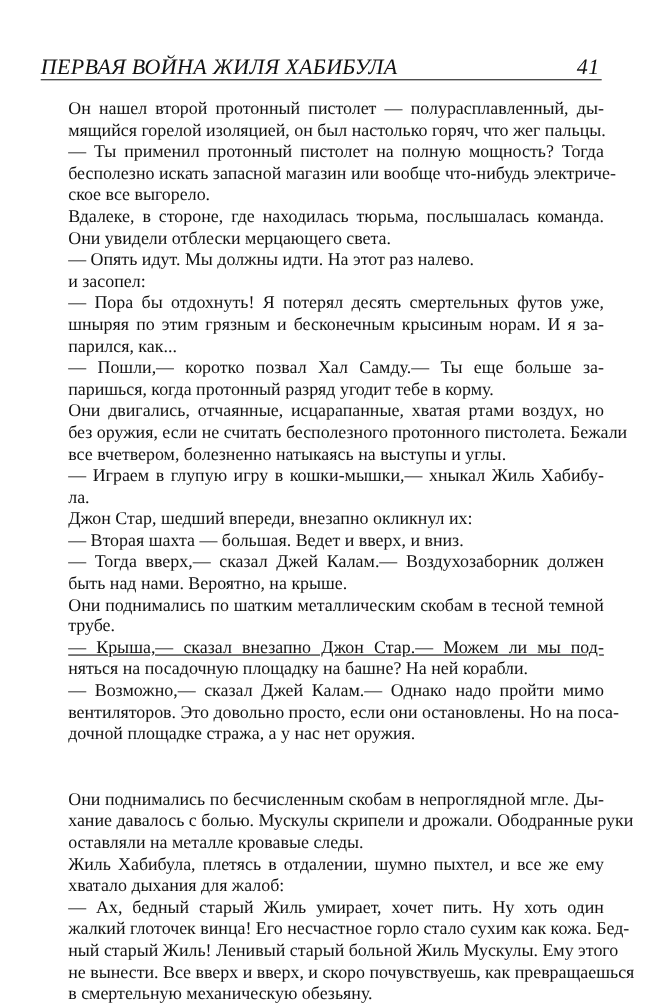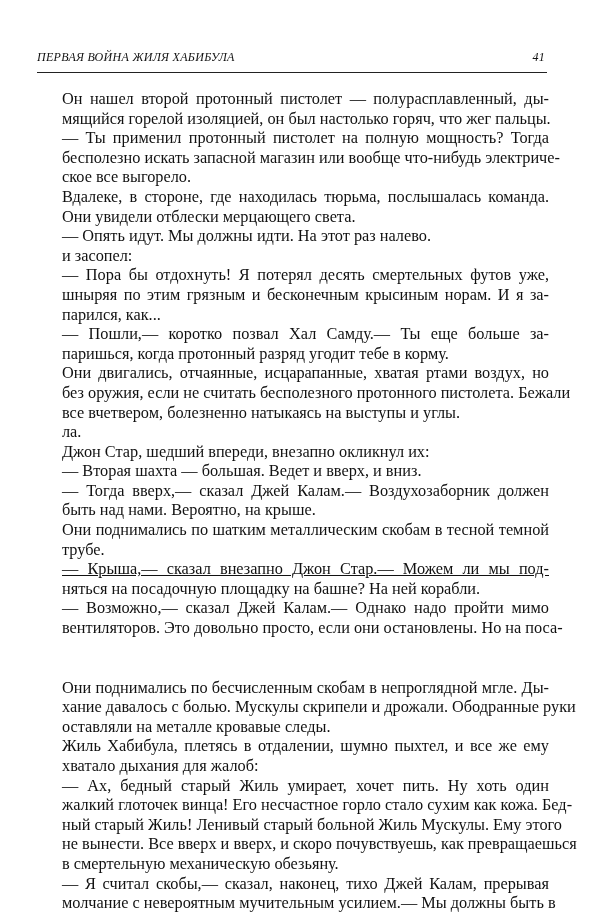--- a/index.html
+++ b/index.html
@@ -2,21 +2,21 @@
 <html><head>
 <meta charset="utf-8">
 <style>
   html, body { margin: 0; padding: 0; background: #ffffff; }
   body { width: 600px; height: 912px; position: relative; overflow: hidden; }
   .page { position: absolute; left: 0; top: 0; width: 600px; height: 912px; background: #fff; }
   .running-head {
     position: absolute; left: 37px; top: 48px; width: 510px; height: 24px;
     border-bottom: 1.5px solid #222;
     font-family: "Liberation Serif", serif; font-style: italic;
-    font-size: 12px; color: #111; letter-spacing: 0.3px;
+    font-size: 20px; color: #111; letter-spacing: 0.3px;
   }
   .running-head .title { position: absolute; left: 0; top: 2px; }
   .running-head .pnum { position: absolute; right: 2px; top: 2px; }
   .body {
     position: absolute; left: 38px; top: 89px; width: 511px;
     font-family: "Liberation Serif", serif; font-size: 16.3px; line-height: 19.6px;
     color: #111; text-align: justify;
   }
   .body p { margin: 0; text-indent: 24px; hyphens: manual; }
   .line { display: block; text-align: justify; text-align-last: justify; white-space: nowrap; }
@@ -58,20 +58,21 @@
       <p>
         <span class="line" style="text-indent: 24px;">— Пошли,— коротко позвал Хал Самду.— Ты еще больше за-</span>
         <span class="line last">паришься, когда протонный разряд угодит тебе в корму.</span>
       </p>
       <p>
         <span class="line" style="text-indent: 24px;">Они двигались, отчаянные, исцарапанные, хватая ртами воздух, но</span>
         <span class="line">без оружия, если не считать бесполезного протонного пистолета. Бежали</span>
         <span class="line last">все вчетвером, болезненно натыкаясь на выступы и углы.</span>
       </p>
       <p>
+        <span class="line" style="text-indent: 24px;">— Играем в глупую игру в кошки-мышки,— хныкал Жиль Хабибу-</span>
         <span class="line last">ла.</span>
       </p>
       <p>
         <span class="line last" style="text-indent: 24px;">Джон Стар, шедший впереди, внезапно окликнул их:</span>
       </p>
       <p>
         <span class="line last" style="text-indent: 24px;">— Вторая шахта — большая. Ведет и вверх, и вниз.</span>
       </p>
       <p>
         <span class="line" style="text-indent: 24px;">— Тогда вверх,— сказал Джей Калам.— Воздухозаборник должен</span>
@@ -81,20 +82,21 @@
         <span class="line" style="text-indent: 24px;">Они поднимались по шатким металлическим скобам в тесной темной</span>
         <span class="line last">трубе.</span>
       </p>
       <p>
         <span class="line" style="text-indent: 24px; text-decoration: underline;">— Крыша,— сказал внезапно Джон Стар.— Можем ли мы под-</span>
         <span class="line last">няться на посадочную площадку на башне? На ней корабли.</span>
       </p>
       <p>
         <span class="line" style="text-indent: 24px;">— Возможно,— сказал Джей Калам.— Однако надо пройти мимо</span>
         <span class="line">вентиляторов. Это довольно просто, если они остановлены. Но на поса-</span>
+        <span class="line last">дочной площадке стража, а у нас нет оружия.</span>
       </p>
       <p>
         <span class="line" style="text-indent: 24px; margin-top: 40px;">Они поднимались по бесчисленным скобам в непроглядной мгле. Ды-</span>
         <span class="line">хание давалось с болью. Мускулы скрипели и дрожали. Ободранные руки</span>
         <span class="line last">оставляли на металле кровавые следы.</span>
       </p>
       <p>
         <span class="line" style="text-indent: 24px;">Жиль Хабибула, плетясь в отдалении, шумно пыхтел, и все же ему</span>
         <span class="line last">хватало дыхания для жалоб:</span>
       </p>

